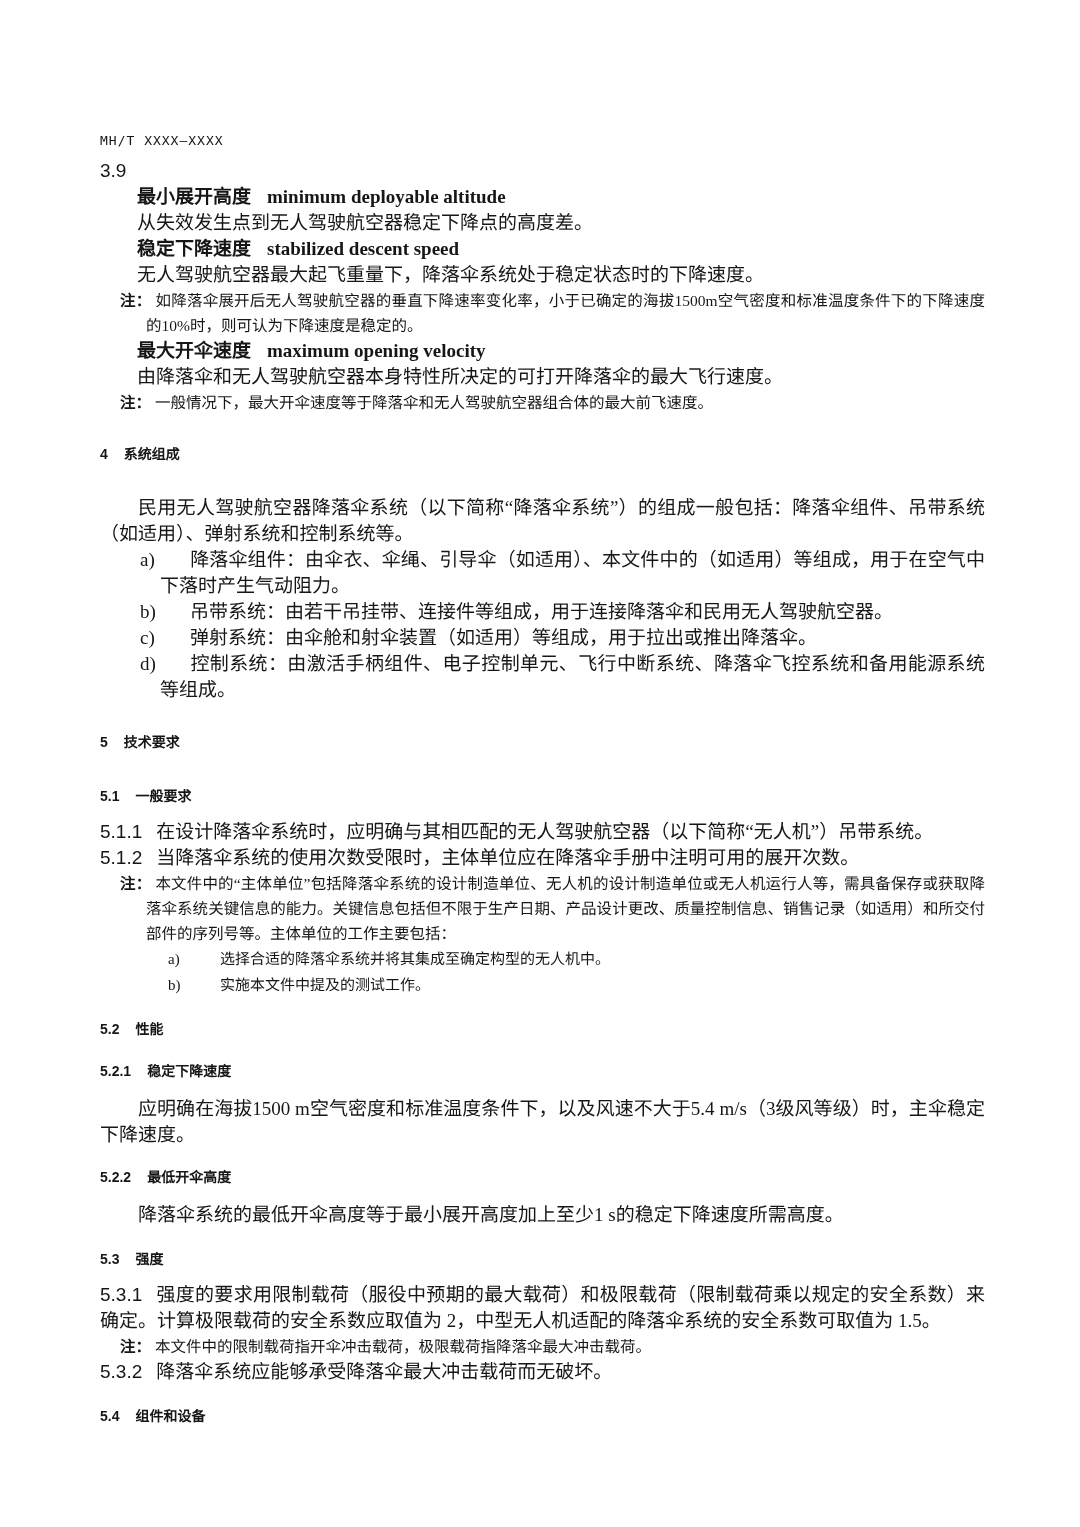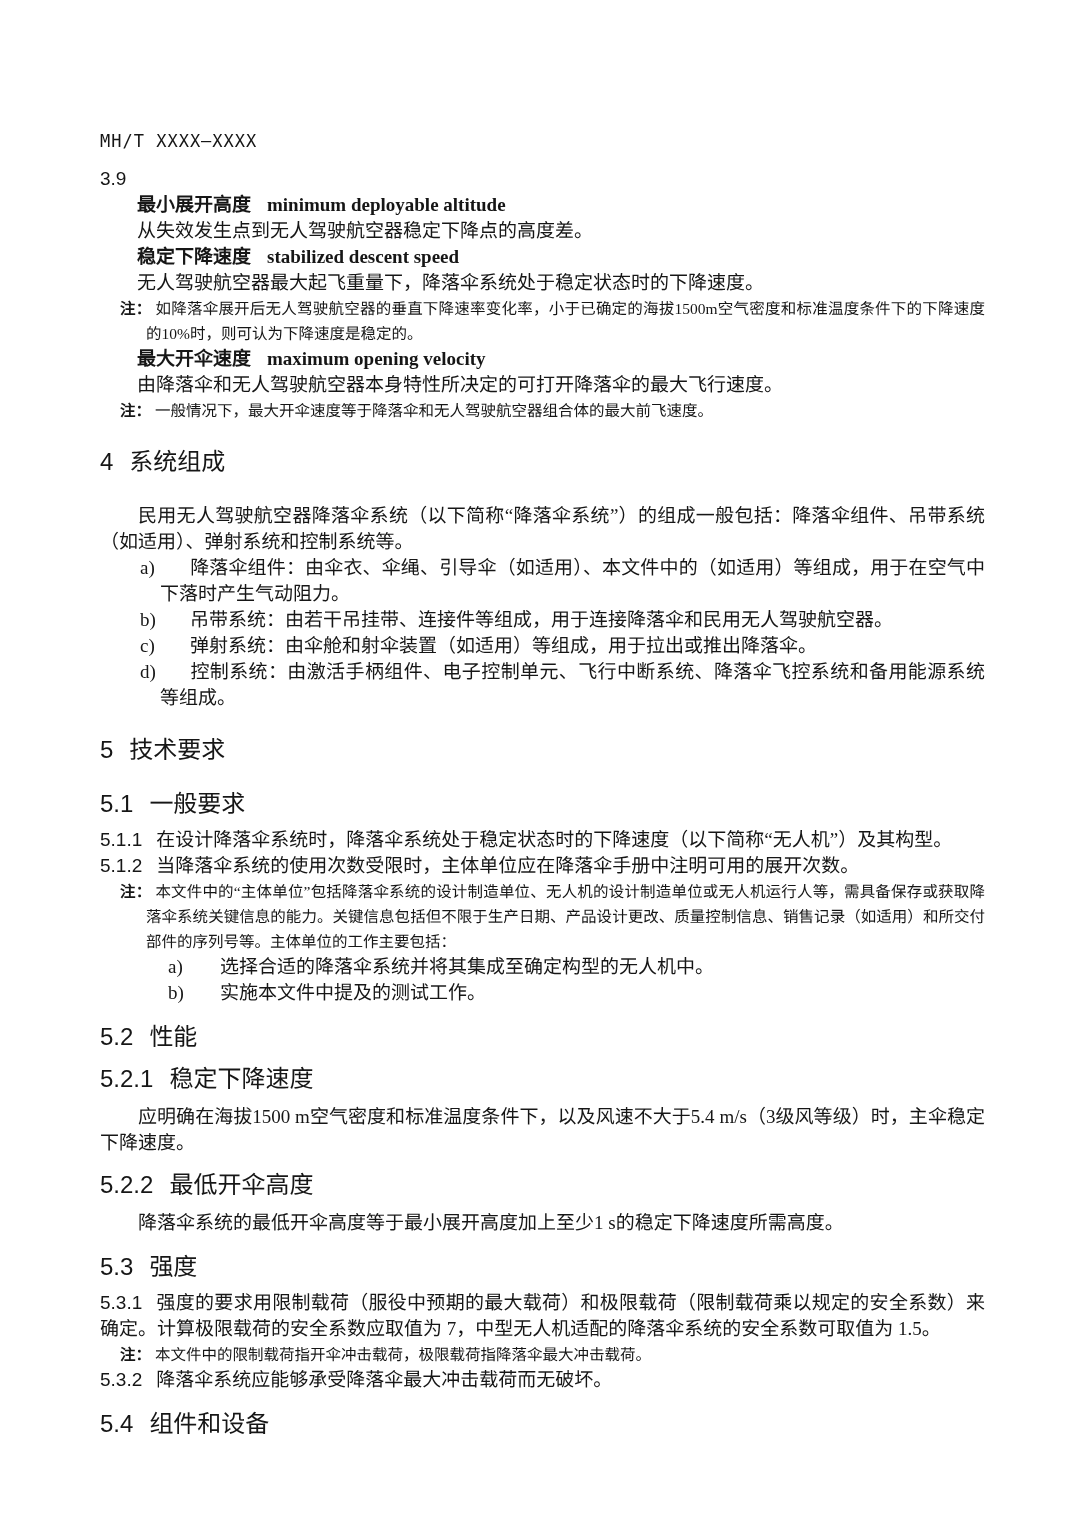--- a/index.html
+++ b/index.html
@@ -14,23 +14,23 @@
   }
   .page {
     width: 1080px; height: 1527px;
     padding: 128px 95px 0 100px;
     position: relative;
   }
   p { margin: 0; }
 
   .doc-header {
     font-family: "DejaVu Sans Mono", monospace;
-    font-size: 17px;
+    font-size: 13px;
     letter-spacing: 1px;
-    margin-bottom: 12px;
+    margin-bottom: 4px;
   }
 
   
   .term-num, .clause-num, .h-num {
     font-family: "Liberation Sans", "DejaVu Sans", sans-serif;
   }
   .term-heading {
     padding-left: 37px;
     font-weight: bold;
     font-family: "Liberation Sans", "DejaVu Sans", sans-serif;
@@ -50,33 +50,33 @@
     margin-left: 46px;
     text-indent: -26px;
     text-align: justify;
   }
   .note .note-label {
     font-family: "Liberation Sans", "DejaVu Sans", sans-serif;
     font-weight: bold;
     margin-right: 4px;
   }
   .note-item {
-    font-size: 19px;
+    font-size: 15px;
     line-height: 26px;
     margin-left: 68px;
   }
   .note-item .marker {
     display: inline-block;
     width: 52px;
   }
 
   .h1, .h2, .h3 {
     font-family: "Liberation Sans", "DejaVu Sans", sans-serif;
-    font-weight: normal;
-    font-size: 24px;
+    font-weight: bold;
+    font-size: 14px;
   }
   .h1 { margin-top: 26px; margin-bottom: 28px; }
   .h2 { margin-top: 18px; margin-bottom: 10px; }
   .h3 { margin-top: 16px; margin-bottom: 12px; }
   .h-num { margin-right: 16px; }
 
   .para {
     text-indent: 38px;
     text-align: justify;
   }
@@ -119,32 +119,32 @@
   <p class="h1"><span class="h-num">4</span><span>系统组成</span></p>
   <p class="para">民用无人驾驶航空器降落伞系统（以下简称“降落伞系统”）的组成一般包括：降落伞组件、吊带系统（如适用）、弹射系统和控制系统等。</p>
   <p class="olist-item"><span class="marker">a)</span><span>降落伞组件：由伞衣、伞绳、引导伞（如适用）、本文件中的（如适用）等组成，用于在空气中下落时产生气动阻力。</span></p>
   <p class="olist-item"><span class="marker">b)</span><span>吊带系统：由若干吊挂带、连接件等组成，用于连接降落伞和民用无人驾驶航空器。</span></p>
   <p class="olist-item"><span class="marker">c)</span><span>弹射系统：由伞舱和射伞装置（如适用）等组成，用于拉出或推出降落伞。</span></p>
   <p class="olist-item"><span class="marker">d)</span><span>控制系统：由激活手柄组件、电子控制单元、飞行中断系统、降落伞飞控系统和备用能源系统等组成。</span></p>
 
   <p class="h1"><span class="h-num">5</span><span>技术要求</span></p>
 
   <p class="h2"><span class="h-num">5.1</span><span>一般要求</span></p>
-  <p class="clause"><span class="clause-num">5.1.1</span><span>在设计降落伞系统时，降落伞系统处于稳定状态时的下降速度（以下简称“无人机”）及其构型。</span></p>
+  <p class="clause"><span class="clause-num">5.1.1</span><span>在设计降落伞系统时，应明确与其相匹配的无人驾驶航空器（以下简称“无人机”）吊带系统。</span></p>
   <p class="clause"><span class="clause-num">5.1.2</span><span>当降落伞系统的使用次数受限时，主体单位应在降落伞手册中注明可用的展开次数。</span></p>
   <p class="note"><span class="note-label">注：</span><span>本文件中的“主体单位”包括降落伞系统的设计制造单位、无人机的设计制造单位或无人机运行人等，需具备保存或获取降落伞系统关键信息的能力。关键信息包括但不限于生产日期、产品设计更改、质量控制信息、销售记录（如适用）和所交付部件的序列号等。主体单位的工作主要包括：</span></p>
   <p class="note-item"><span class="marker">a)</span><span>选择合适的降落伞系统并将其集成至确定构型的无人机中。</span></p>
   <p class="note-item"><span class="marker">b)</span><span>实施本文件中提及的测试工作。</span></p>
 
   <p class="h2"><span class="h-num">5.2</span><span>性能</span></p>
   <p class="h3"><span class="h-num">5.2.1</span><span>稳定下降速度</span></p>
   <p class="para">应明确在海拔1500 m空气密度和标准温度条件下，以及风速不大于5.4 m/s（3级风等级）时，主伞稳定下降速度。</p>
   <p class="h3"><span class="h-num">5.2.2</span><span>最低开伞高度</span></p>
   <p class="para">降落伞系统的最低开伞高度等于最小展开高度加上至少1 s的稳定下降速度所需高度。</p>
 
   <p class="h2"><span class="h-num">5.3</span><span>强度</span></p>
-  <p class="clause"><span class="clause-num">5.3.1</span><span>强度的要求用限制载荷（服役中预期的最大载荷）和极限载荷（限制载荷乘以规定的安全系数）来确定。计算极限载荷的安全系数应取值为 7，中型无人机适配的降落伞系统的安全系数可取值为 1.5。</span></p>
+  <p class="clause"><span class="clause-num">5.3.1</span><span>强度的要求用限制载荷（服役中预期的最大载荷）和极限载荷（限制载荷乘以规定的安全系数）来确定。计算极限载荷的安全系数应取值为 2，中型无人机适配的降落伞系统的安全系数可取值为 1.5。</span></p>
   <p class="note"><span class="note-label">注：</span><span>本文件中的限制载荷指开伞冲击载荷，极限载荷指降落伞最大冲击载荷。</span></p>
   <p class="clause"><span class="clause-num">5.3.2</span><span>降落伞系统应能够承受降落伞最大冲击载荷而无破坏。</span></p>
 
   <p class="h2"><span class="h-num">5.4</span><span>组件和设备</span></p>
 
 </div>
 
 </body></html>

